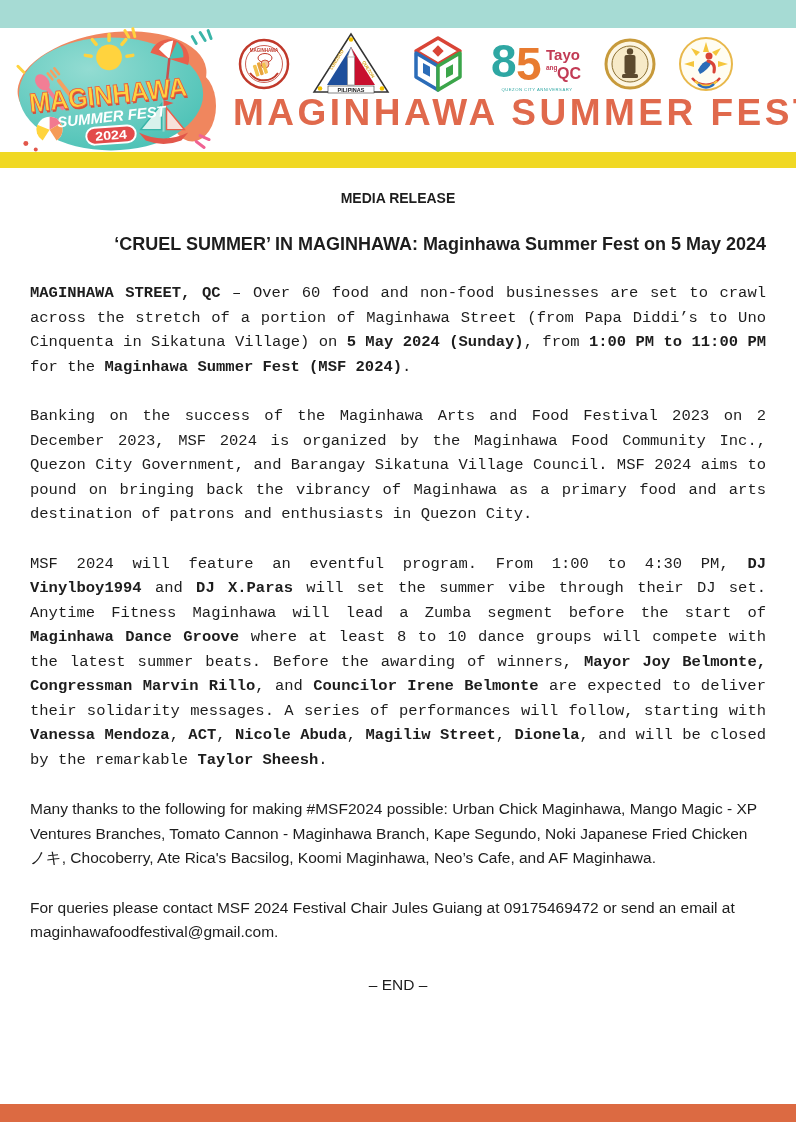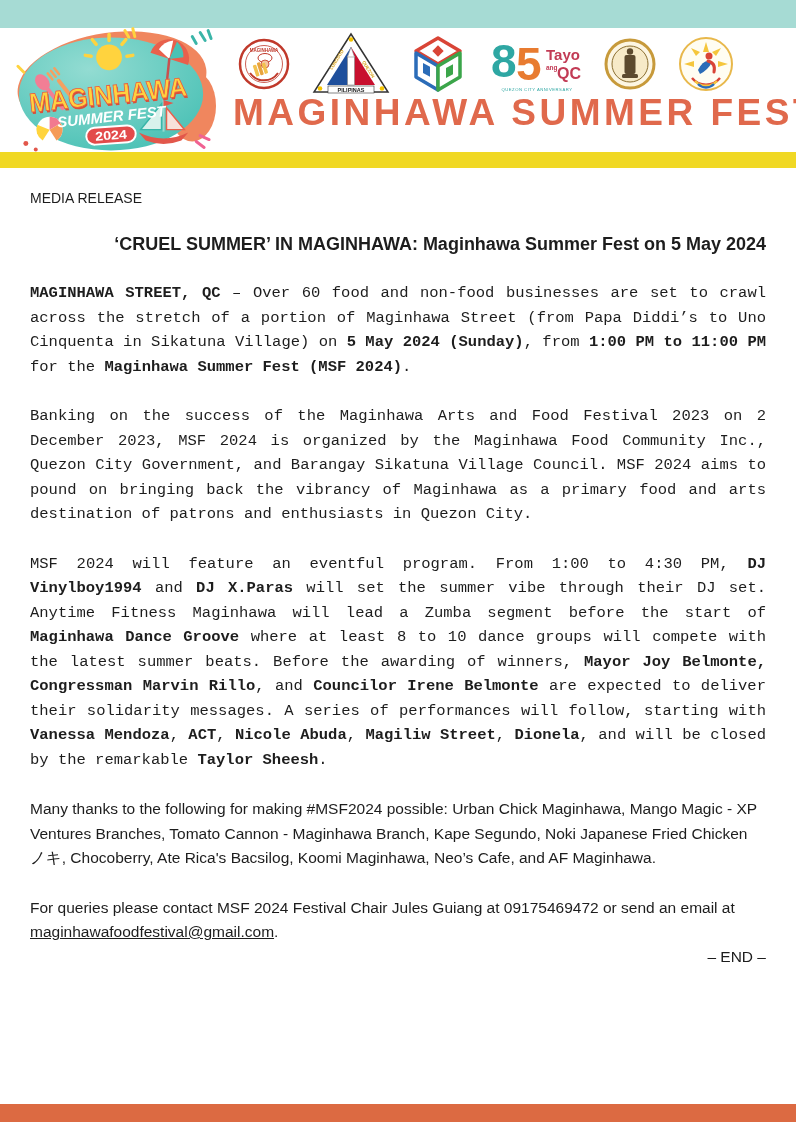--- a/index.html
+++ b/index.html
@@ -12,26 +12,26 @@
   .header { position:absolute; top:28px; left:0; width:796px; height:124px; }
   .fest-logo { position:absolute; left:10px; top:-4px; width:208px; height:134px; }
   .partner-row { position:absolute; left:238px; top:4px; width:496px; height:64px;
                  display:flex; align-items:center; justify-content:space-between; }
   .partner-row svg { display:block; }
   .wordmark { position:absolute; left:233px; top:64px; width:558px;
               font-weight:bold; font-size:37px; letter-spacing:3.5px; white-space:nowrap; }
   .divider { position:absolute; top:152px; left:0; width:796px; height:16px; }
   .content { position:absolute; top:186px; left:30px; width:736px;
              font-size:15.5px; line-height:24.5px; }
-  .kicker { text-align:left; font-weight:normal; font-size:14px; }
+  .kicker { text-align:center; font-weight:bold; font-size:14px; }
   .headline { text-align:right; font-weight:bold; font-size:18px; margin-top:21px; white-space:nowrap; }
   .para { margin-top:25px; }
   .para.justify { text-align:justify;font-family:Liberation Mono, monospace; }
-  .u { text-decoration:underline; }
-  .end-mark { text-align:right; }
+  .u { }
+  .end-mark { text-align:center; margin-top:28px; }
   .footer-bar { position:absolute; bottom:0; left:0; width:796px; height:18px; }
   svg text { font-family:"Liberation Sans", sans-serif; }
 </style>
 </head>
 <body>
 
 <div class="top-bar" style="background: rgb(166, 219, 212);"></div>
 
 <div class="header">
 

